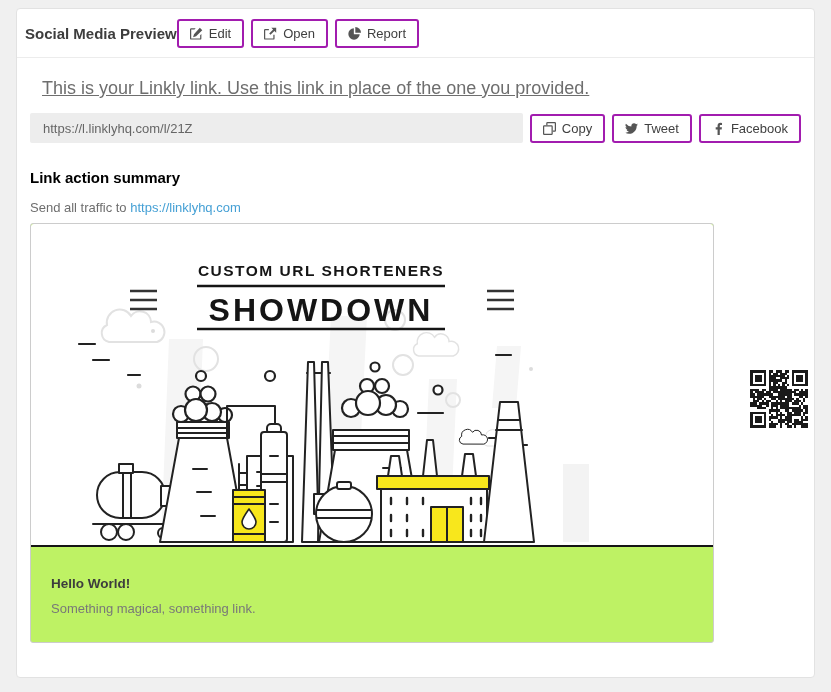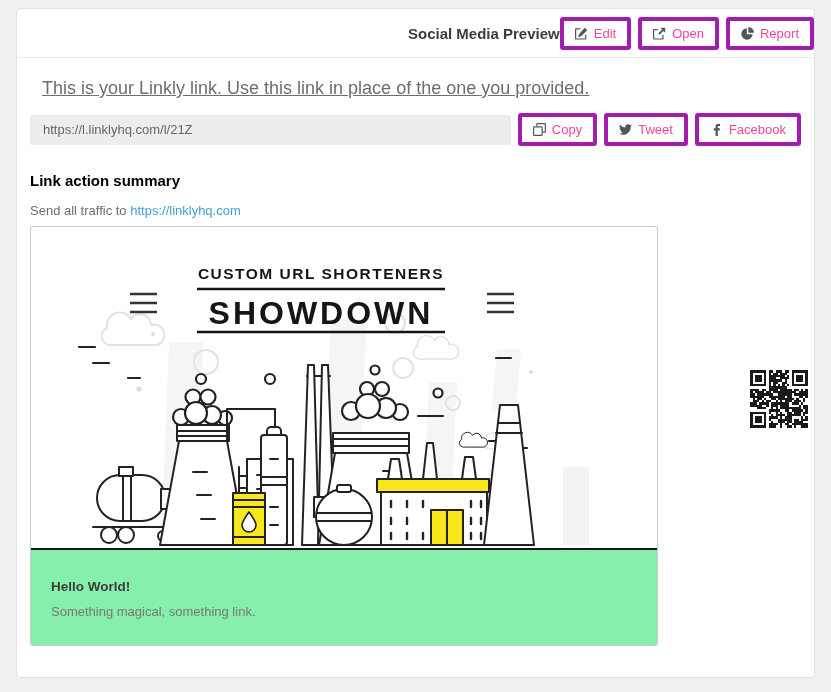--- a/index.html
+++ b/index.html
@@ -7,47 +7,47 @@
     width:831px;height:692px;position:relative;overflow:hidden;
     background:#f0f0f0;
     font-family:"Liberation Sans",sans-serif;
   }
   .panel{
     position:absolute;left:16px;top:8px;width:799px;height:670px;
     background:#fff;border:1px solid #e2e2e2;border-radius:4px;
     box-sizing:border-box;
   }
   .panel-header{
-    display:flex;align-items:center;justify-content:flex-end;
-    height:48px;padding:0 0;border-bottom:1px solid #ececec;
+    display:flex;align-items:center;justify-content:flex-start;
+    height:48px;padding:0 8px;border-bottom:1px solid #ececec;
   }
   .panel-title{font-size:15px;font-weight:bold;color:#3d3d3d;}
   .btn-row{display:flex;gap:7px;}
   .btn{
     display:inline-flex;align-items:center;gap:6px;
-    background:#fff;border:4px solid #a21caf;border-radius:3px;
-    color:#ec4899;font-size:13px;padding:6px 11px;cursor:pointer;
+    background:#fff;border:2px solid #a21caf;border-radius:3px;
+    color:#404040;font-size:13px;padding:6px 11px;cursor:pointer;
     font-family:inherit;line-height:1;white-space:nowrap;
   }
   .btn svg{width:13px;height:13px;fill:#555;display:block;}
   .panel-body{padding:10px 13px;}
   .intro{color:#6e6e6e;font-size:18px;margin:10px 12px 0;text-decoration:underline;}
   .link-row{display:flex;align-items:center;margin-top:14px;gap:7px;}
   .link-input{
     flex:1;height:30px;background:#ededed;border:none;border-radius:2px;
     padding:4px 13px;font-size:13px;color:#666;font-family:inherit;outline:none;
     box-sizing:border-box;
   }
   h2.section{font-size:15px;font-weight:bold;color:#000000;margin:26px 0 0;}
   h2.section-2{margin-top:38px;}
   .send-row{margin-top:14px;font-size:13px;color:#6e6e6e;}
   .send-row a{text-decoration:none;}
   .preview-card{
-    margin-top:8px;width:628px;border:1px solid #ccc;border-radius:3px;
-    background:#86efac;box-sizing:border-box;
+    margin-top:8px;width:684px;border:1px solid #ccc;border-radius:3px;
+    background:#bef264;box-sizing:border-box;
   }
   .card-image{height:321px;border-bottom:2px solid #151515;overflow:hidden;border-radius:3px 3px 0 0;background:#fff;}
   .card-image svg{display:block;}
   .card-footer{padding:17px 20px 26px;}
   .card-title{font-size:13.5px;font-weight:bold;color:#3d3d3d;margin-top:12px;}
   .card-desc{margin-top:10px;font-size:13px;color:#787878;}
   .qr{position:absolute;left:731px;top:359px;width:62px;height:62px;background:#fff;}
   .qr svg{width:62px;height:62px;display:block;fill:#1a1a1a;shape-rendering:crispEdges;}
 </style>
 </head>

